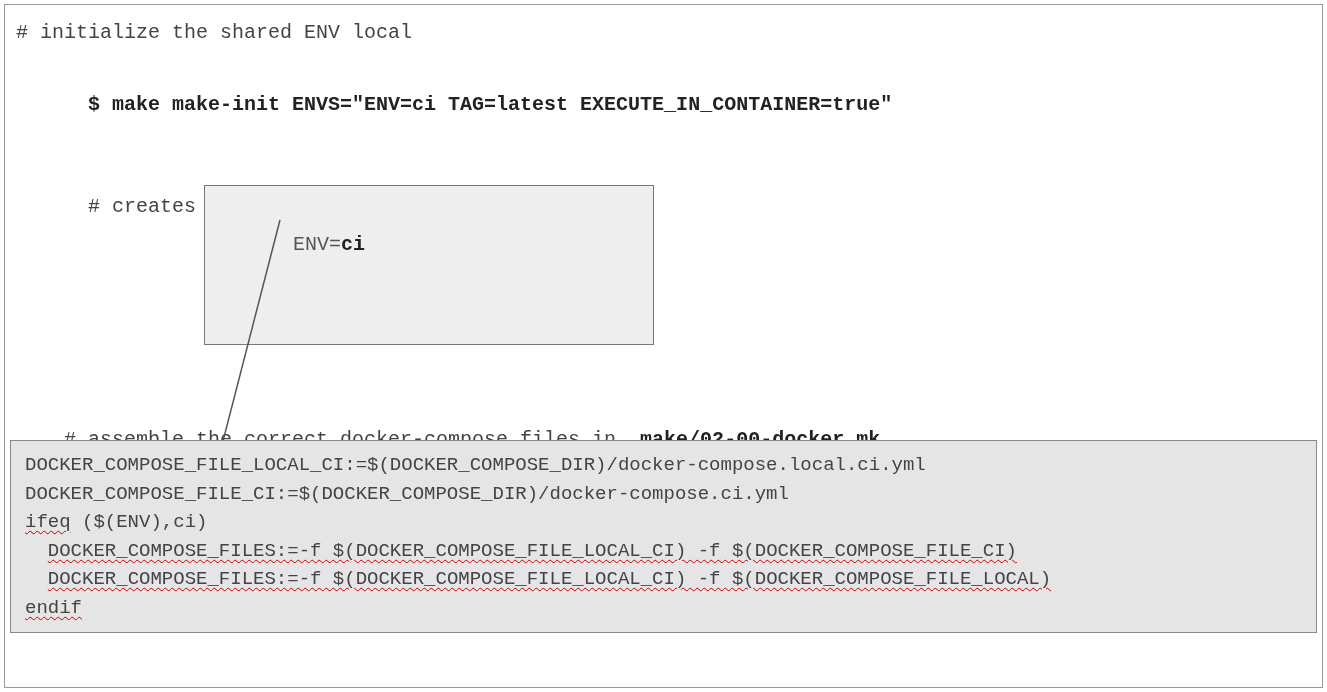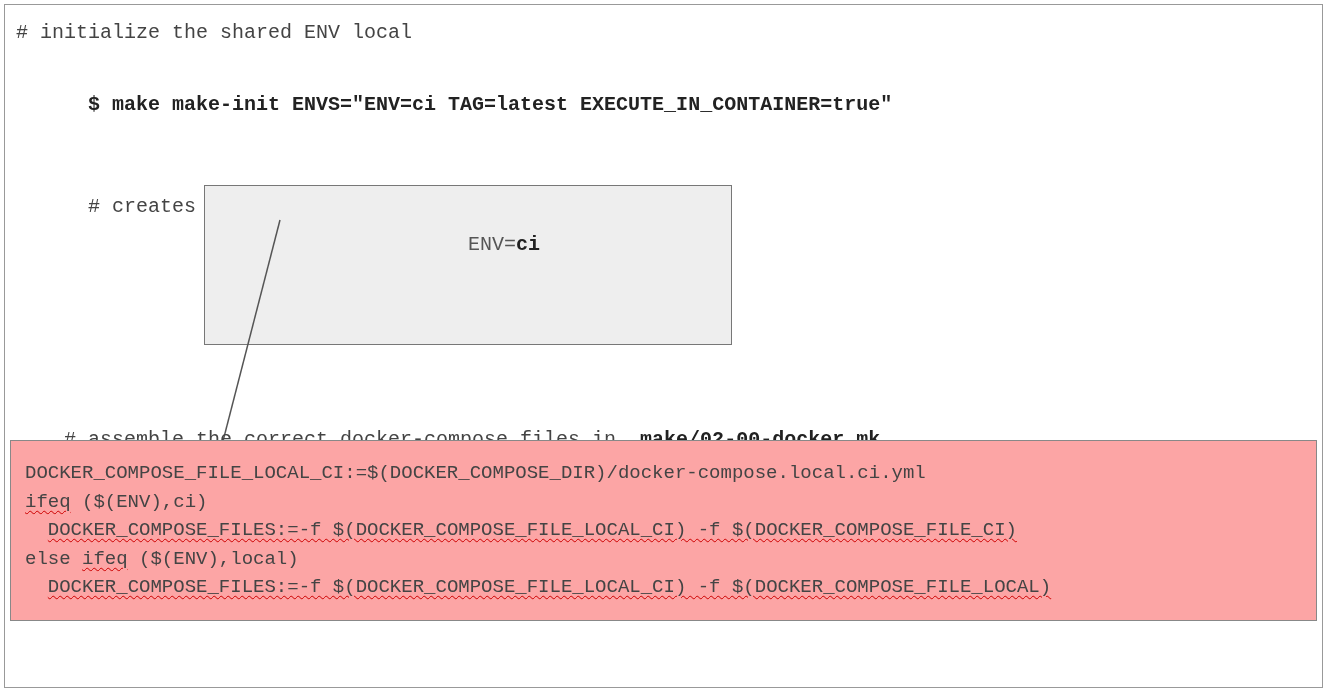--- a/index.html
+++ b/index.html
@@ -38,49 +38,48 @@
       color: #444;
     }
     .bold {
       font-weight: 700;
       color: #222;
     }
     .env-box {
       position: absolute;
       left: 204px;
       top: 185px;
-      width: 528px;
+      width: 450px;
       height: 160px;
       border: 1px solid #777;
       background: #eee;
       box-sizing: border-box;
       padding: 12px 16px;
       color: #555;
-      text-align: center;
     }
     .env-box .env-line {
       white-space: pre;
       margin: 2px 0;
     }
     .assemble-line {
       position: absolute;
       left: 16px;
       top: 395px;
       white-space: pre;
       color: #444;
     }
     .code-box {
       position: absolute;
       left: 10px;
       right: 10px;
       top: 440px;
       border: 1px solid #888;
-      background: #fca5a5;
+      background: #e5e5e5;
       box-sizing: border-box;
-      padding: 18px 14px;
+      padding: 10px 14px;
       color: #444;
       font-size: 19px;
       line-height: 1.5;
     }
     .code-box .cline {
       white-space: pre;
       margin: 0;
     }
     .spell-underline {
       text-decoration-line: underline;
@@ -127,19 +126,20 @@
     </defs>
     <line x1="280" y1="220" x2="198" y2="538" stroke="#555" stroke-width="1.5" marker-end="url(#arrowhead)"></line>
   </svg>
 
   <div class="assemble-line">
     <span># assemble the correct docker-compose files in </span><span class="bold">.make/02-00-docker.mk</span>
   </div>
 
   <div class="code-box">
     <div class="cline">DOCKER_COMPOSE_FILE_LOCAL_CI:=$(DOCKER_COMPOSE_DIR)/docker-compose.local.ci.yml</div>
+    <div class="cline">DOCKER_COMPOSE_FILE_CI:=$(DOCKER_COMPOSE_DIR)/docker-compose.ci.yml</div>
     <div class="cline"></div>
     <div class="cline"><span class="spell-underline">ifeq</span><span> ($(ENV),ci)</span></div>
     <div class="cline"><span>  </span><span class="spell-underline">DOCKER_COMPOSE_FILES:=-f $(DOCKER_COMPOSE_FILE_LOCAL_CI) -f $(DOCKER_COMPOSE_FILE_CI)</span></div>
-    <div class="cline"><span>else </span><span class="spell-underline">ifeq</span><span> ($(ENV),local)</span></div>
     <div class="cline"><span>  </span><span class="spell-underline">DOCKER_COMPOSE_FILES:=-f $(DOCKER_COMPOSE_FILE_LOCAL_CI) -f $(DOCKER_COMPOSE_FILE_LOCAL)</span></div>
+    <div class="cline"><span class="spell-underline">endif</span></div>
   </div>
 </div>
 
 </body></html>

